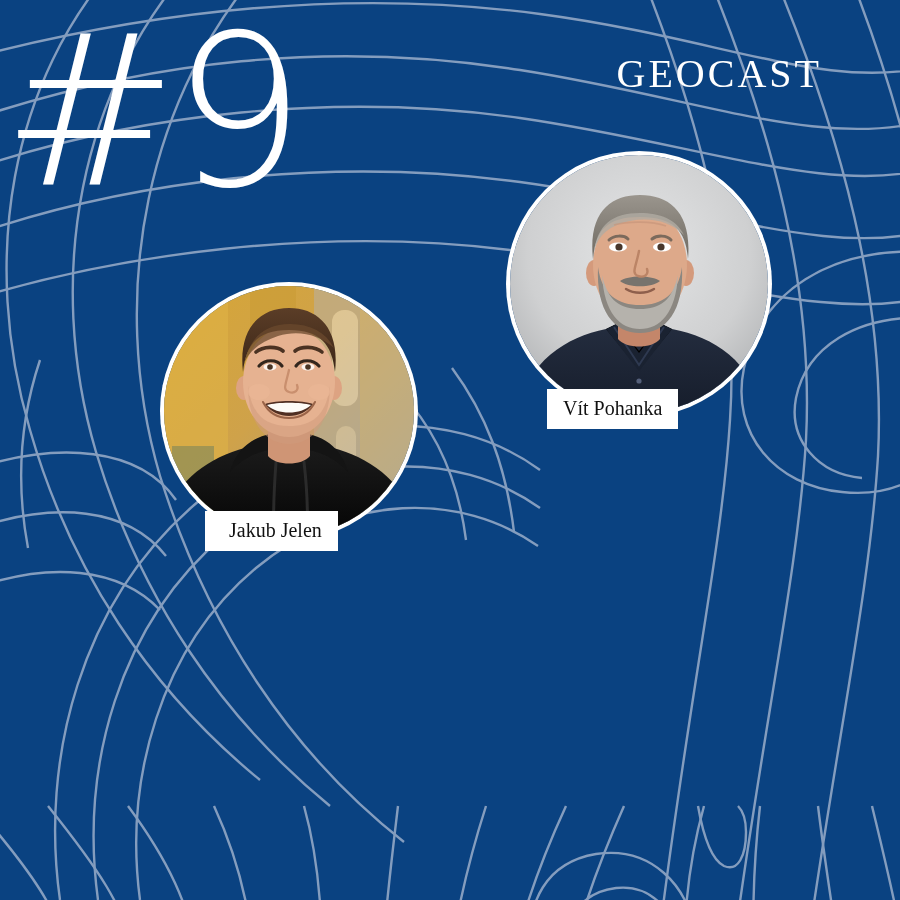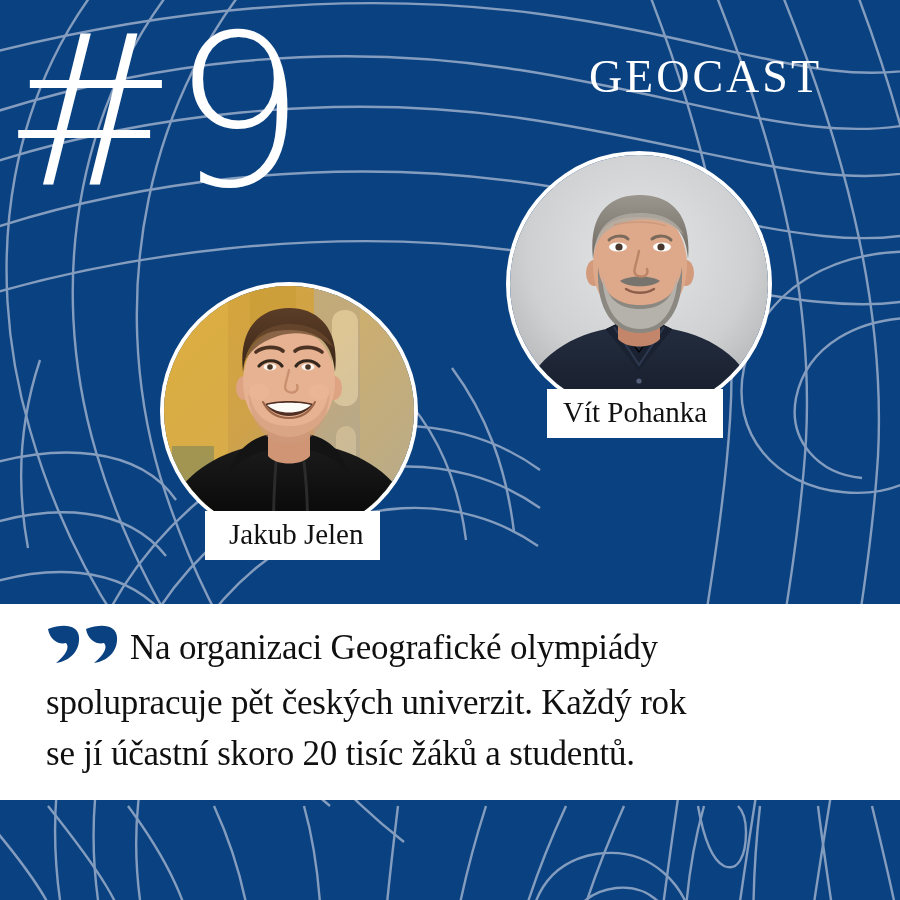--- a/index.html
+++ b/index.html
@@ -41,21 +41,21 @@
     user-select: none;
   }
 
   
   #show-title {
     position: absolute;
     right: 78px;
     top: 54px;
     color: #ffffff;
     font-family: "Liberation Serif", "DejaVu Serif", serif;
-    font-size: 46px;
+    font-size: 40px;
     letter-spacing: 3px;
     line-height: 1;
   }
 
   
   .portrait {
     position: absolute;
     border-radius: 50%;
     overflow: hidden;
     box-shadow: 0 0 0 4px #ffffff;
@@ -74,21 +74,21 @@
     width: 250px;
     height: 250px;
   }
 
   
   .nameplate {
     position: absolute;
     background: #ffffff;
     color: #111111;
     font-family: "Liberation Serif", "DejaVu Serif", serif;
-    font-size: 29px;
+    font-size: 20px;
     line-height: 1;
     padding: 9px 16px 11px 16px;
     white-space: nowrap;
   }
   #nameplate-pohanka {
     left: 547px;
     top: 389px;
   }
   #nameplate-jelen {
     left: 205px;
@@ -307,24 +307,14 @@
       <path d="M92,66 C 99,60 113,60 119,65" fill="none" stroke="#4b3222" stroke-width="3.6" stroke-linecap="round"></path>
       <path d="M131,65 C 137,60 151,60 158,66" fill="none" stroke="#4b3222" stroke-width="3.6" stroke-linecap="round"></path>
 
       <path d="M79,86 C 74,42 96,22 125,22 C 154,22 176,42 171,86 C 168,58 156,44 125,44 C 94,44 82,58 79,86 Z" fill="url(#jelHair)"></path>
       <path d="M80,78 C 86,50 102,38 126,38 C 146,38 162,46 170,62 C 154,48 134,44 114,50 C 96,56 84,66 80,78 Z" fill="#6b4a2e" opacity="0.75"></path>
     </svg>
   </div>
 
   <div class="nameplate" id="nameplate-jelen">Jakub Jelen</div>
 
-  <div id="quote-band">
-    <p id="quote-text">
-      <span id="quote-mark">
-        <svg width="74" height="40" viewBox="0 0 74 40" aria-hidden="true">
-          <path d="M2,6 C 18,0 32,2 33,14 C 34,28 24,38 10,40 C 20,32 24,24 20,20 C 14,22 4,18 2,6 Z" fill="#0a4281"></path>
-          <path d="M40,6 C 56,0 70,2 71,14 C 72,28 62,38 48,40 C 58,32 62,24 58,20 C 52,22 42,18 40,6 Z" fill="#0a4281"></path>
-        </svg>
-      </span><span>Na organizaci Geografické olympiády</span><br><span>spolupracuje pět českých univerzit. Každý rok</span><br><span>se jí účastní skoro 20 tisíc žáků a studentů.</span>
-    </p>
-  </div>
 
 </div>
 
 </body></html>

